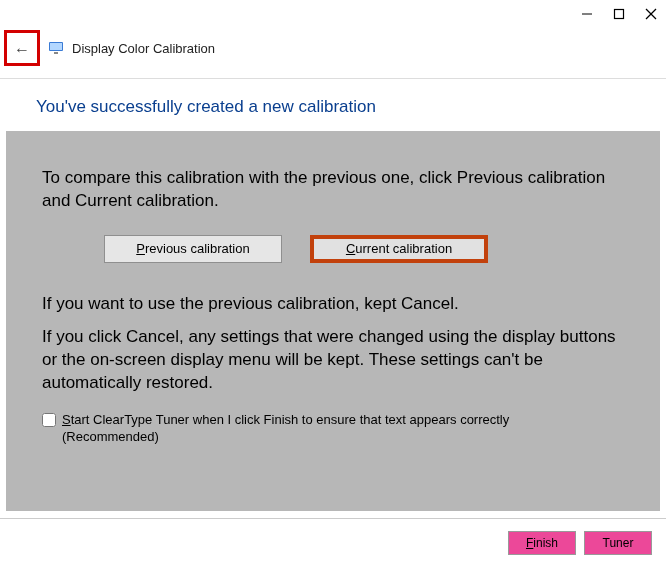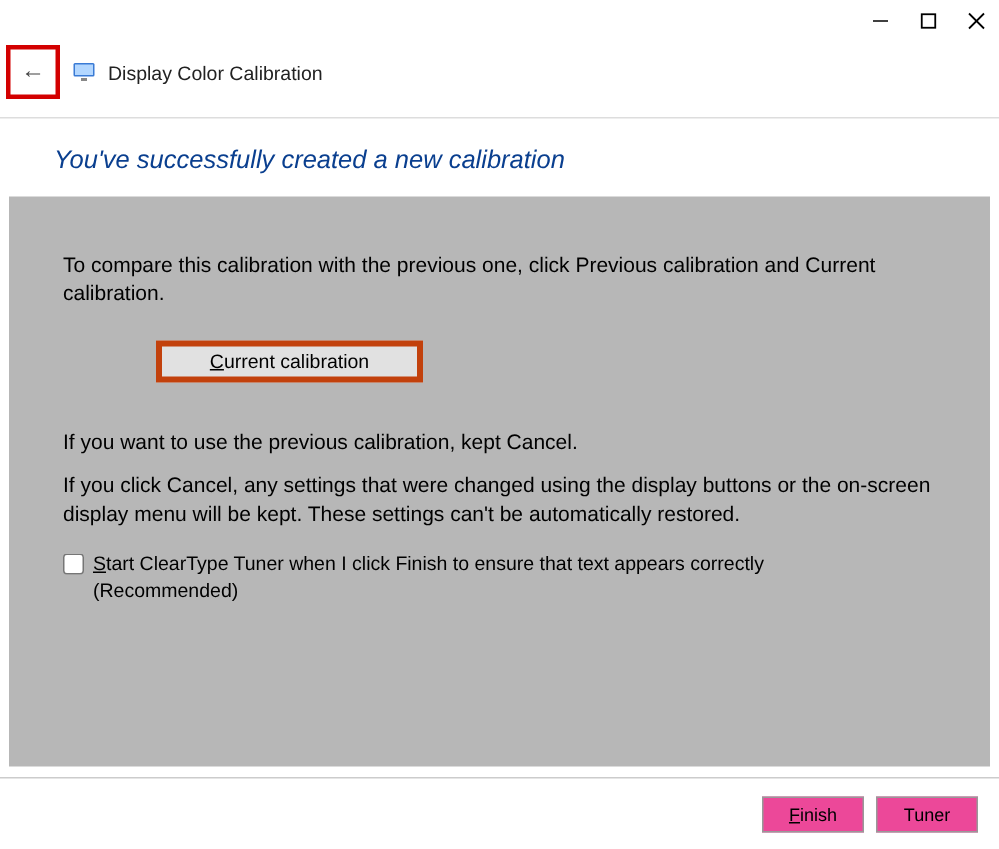--- a/index.html
+++ b/index.html
@@ -34,30 +34,30 @@
       border: 3px solid #d30000;
       width: 36px;
       height: 36px;
       display: flex;
       align-items: center;
       justify-content: center;
     }
     .back-arrow { font-size: 16px; color: #444; }
     .app-icon { width: 16px; height: 16px; }
     .app-title { font-size: 13px; color: #222; text-align: right; }
-    .heading-wrap { padding: 18px 42px 14px 36px; font-style: italic; }
+    .heading-wrap { padding: 18px 42px 14px 36px; }
     .heading { color: #0a3f8f; font-size: 17px; font-weight: 400; }
     .gray-panel {
       background: #b7b7b7;
       margin: 0 6px 0 6px;
       padding: 36px 28px 20px 36px;
       height: 380px;
       color: #000;
     }
-    .gray-panel p { font-size: 14px; line-height: 1.35; margin-bottom: 10px; }
+    .gray-panel p { font-size: 17px; line-height: 1.35; margin-bottom: 10px; }
     .compare-row { display: flex; gap: 28px; margin: 22px 0 30px 62px; }
     .btn {
       width: 178px;
       height: 28px;
       font-size: 13px;
       font-family: inherit;
       border: 1px solid #8f8f8f;
       background: #e6e6e6;
       cursor: pointer;
     }
@@ -127,20 +127,21 @@
 </div>
 
 <div class="heading-wrap">
   <div class="heading">You've successfully created a new calibration</div>
 </div>
 
 <div class="gray-panel">
   <p>To compare this calibration with the previous one, click Previous calibration and Current calibration.</p>
 
   <div class="compare-row">
+    <button class="btn"><span style="text-decoration:underline">P</span><span id="prev-rest">revious calibration</span></button>
     <button class="btn current"><span style="text-decoration:underline">C</span><span id="curr-rest">urrent calibration</span></button>
   </div>
 
   <p>If you want to use the previous calibration, kept Cancel.</p>
   <p>If you click Cancel, any settings that were changed using the display buttons or the on-screen display menu will be kept. These settings can't be automatically restored.</p>
 
   <div class="checkbox-row">
     <input type="checkbox" style="">
     <label><span style="text-decoration:underline">S</span><span id="cb-rest">tart ClearType Tuner when I click Finish to ensure that text appears correctly (Recommended)</span></label>
   </div>

